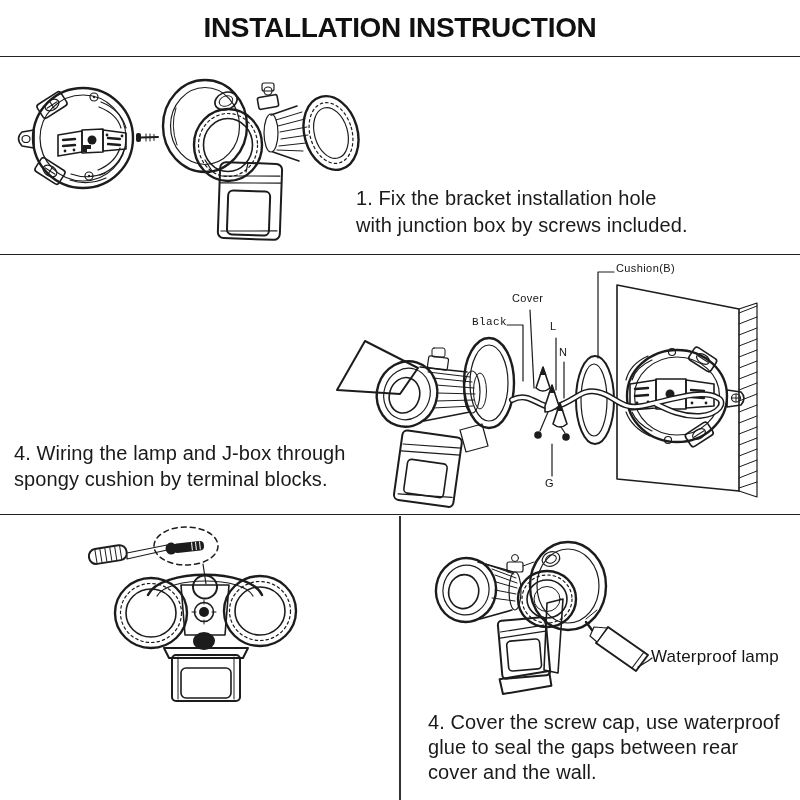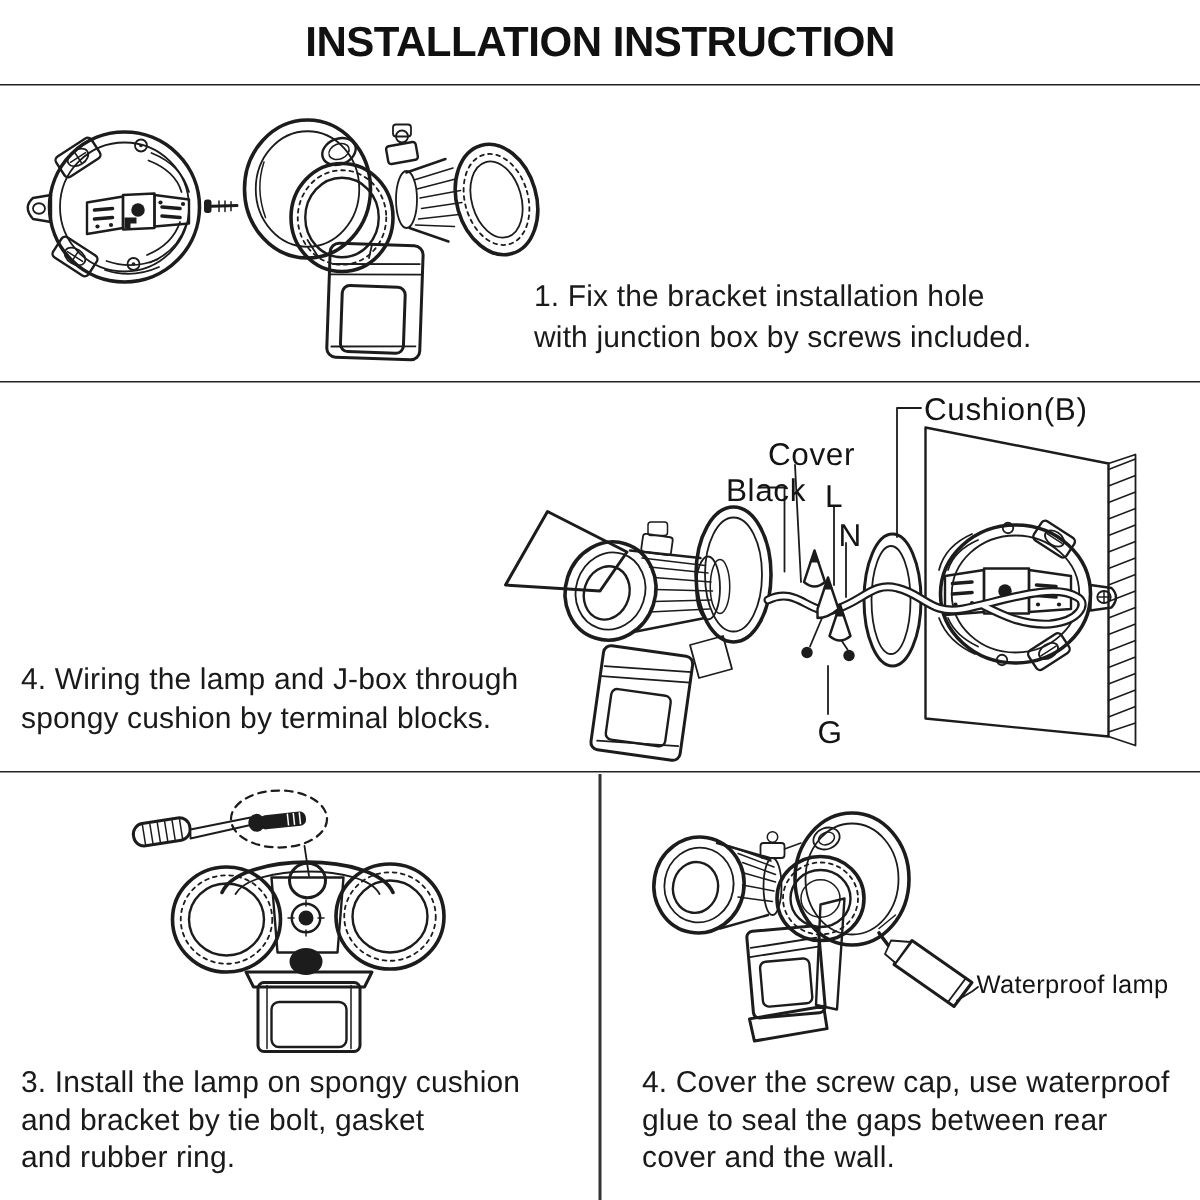--- a/index.html
+++ b/index.html
@@ -20,23 +20,23 @@
   #panel4 { top:516px; left:401px; width:399px; height:284px; }
   .step-text {
     position:absolute; font-size:20px; line-height:26px; color:#1a1a1a;
     white-space:pre-line; letter-spacing:0.1px;
   }
   #step1-text { left:356px; top:185px; width:420px; line-height:27px; }
   #step2-text { left:14px;  top:440px; width:430px; }
   #step3-text { left:14px;  top:710px; width:380px; line-height:25px; }
   #step4-text { left:413px; top:710px; width:386px; line-height:25px;margin-left:15px; }
   .diagram-label {
-    position:absolute; font-size:21px; letter-spacing:0.4px; color:#141414; white-space:nowrap;
+    position:absolute; font-size:11px; letter-spacing:0.4px; color:#141414; white-space:nowrap;
   }
-  #label-black   { left:484px; top:316px; }
+  #label-black   { left:472px; top:316px;font-family:Liberation Mono, monospace; }
   #label-white   { left:512px; top:292px; }
   #label-line    { left:550px; top:320px; }
   #label-neutral { left:559px; top:346px; }
   #label-ground  { left:545px; top:477px; }
   #label-cushion { left:616px; top:262px; }
   #label-glue    { left:651px; top:647px; font-size:17px; letter-spacing:0.2px; }
   svg { position:absolute; left:0; top:0; }
   .ln  { fill:none; stroke:#1c1c1c; stroke-width:1.6; stroke-linecap:round; stroke-linejoin:round; }
   .w24 { stroke-width:2.4; }
   .w20 { stroke-width:2.0; }
@@ -339,23 +339,20 @@
       <ellipse class="dash ln" cx="260" cy="611" rx="30.5" ry="29.5"></ellipse>
       <ellipse class="ln" cx="260" cy="611" rx="25" ry="24"></ellipse>
       <ellipse class="dark" cx="204" cy="641" rx="11" ry="9"></ellipse>
       <polygon class="ln w20" points="164,648 248,648 243,658 169,658"></polygon>
       <rect class="ln w20" x="172" y="655" width="68" height="46" rx="4"></rect>
       <line class="ln w10" x1="178" y1="657" x2="178" y2="699"></line>
         <line class="ln w10" x1="234" y1="657" x2="234" y2="699"></line>
       <rect class="ln" x="181" y="668" width="50" height="30" rx="5"></rect>
     </g>
   </svg>
-  <div class="step-text" id="step3-text">3. Install the lamp on spongy cushion
-and bracket by tie bolt, gasket
-and rubber ring.</div>
 
   <div class="panel" id="panel4"></div>
   <svg style="top:516px; left:400px" width="400" height="284" viewBox="400 516 400 284">
     <g>
       <ellipse class="ln w24" cx="568" cy="586" rx="38" ry="44"></ellipse>
       <ellipse class="ln w12" cx="568" cy="586" rx="31" ry="37"></ellipse>
       <g transform="rotate(-22 551 559)">
         <ellipse class="ln w12" cx="551" cy="559" rx="9" ry="7"></ellipse>
         <ellipse class="ln w10" cx="551" cy="559" rx="5.5" ry="4"></ellipse>
       </g>

